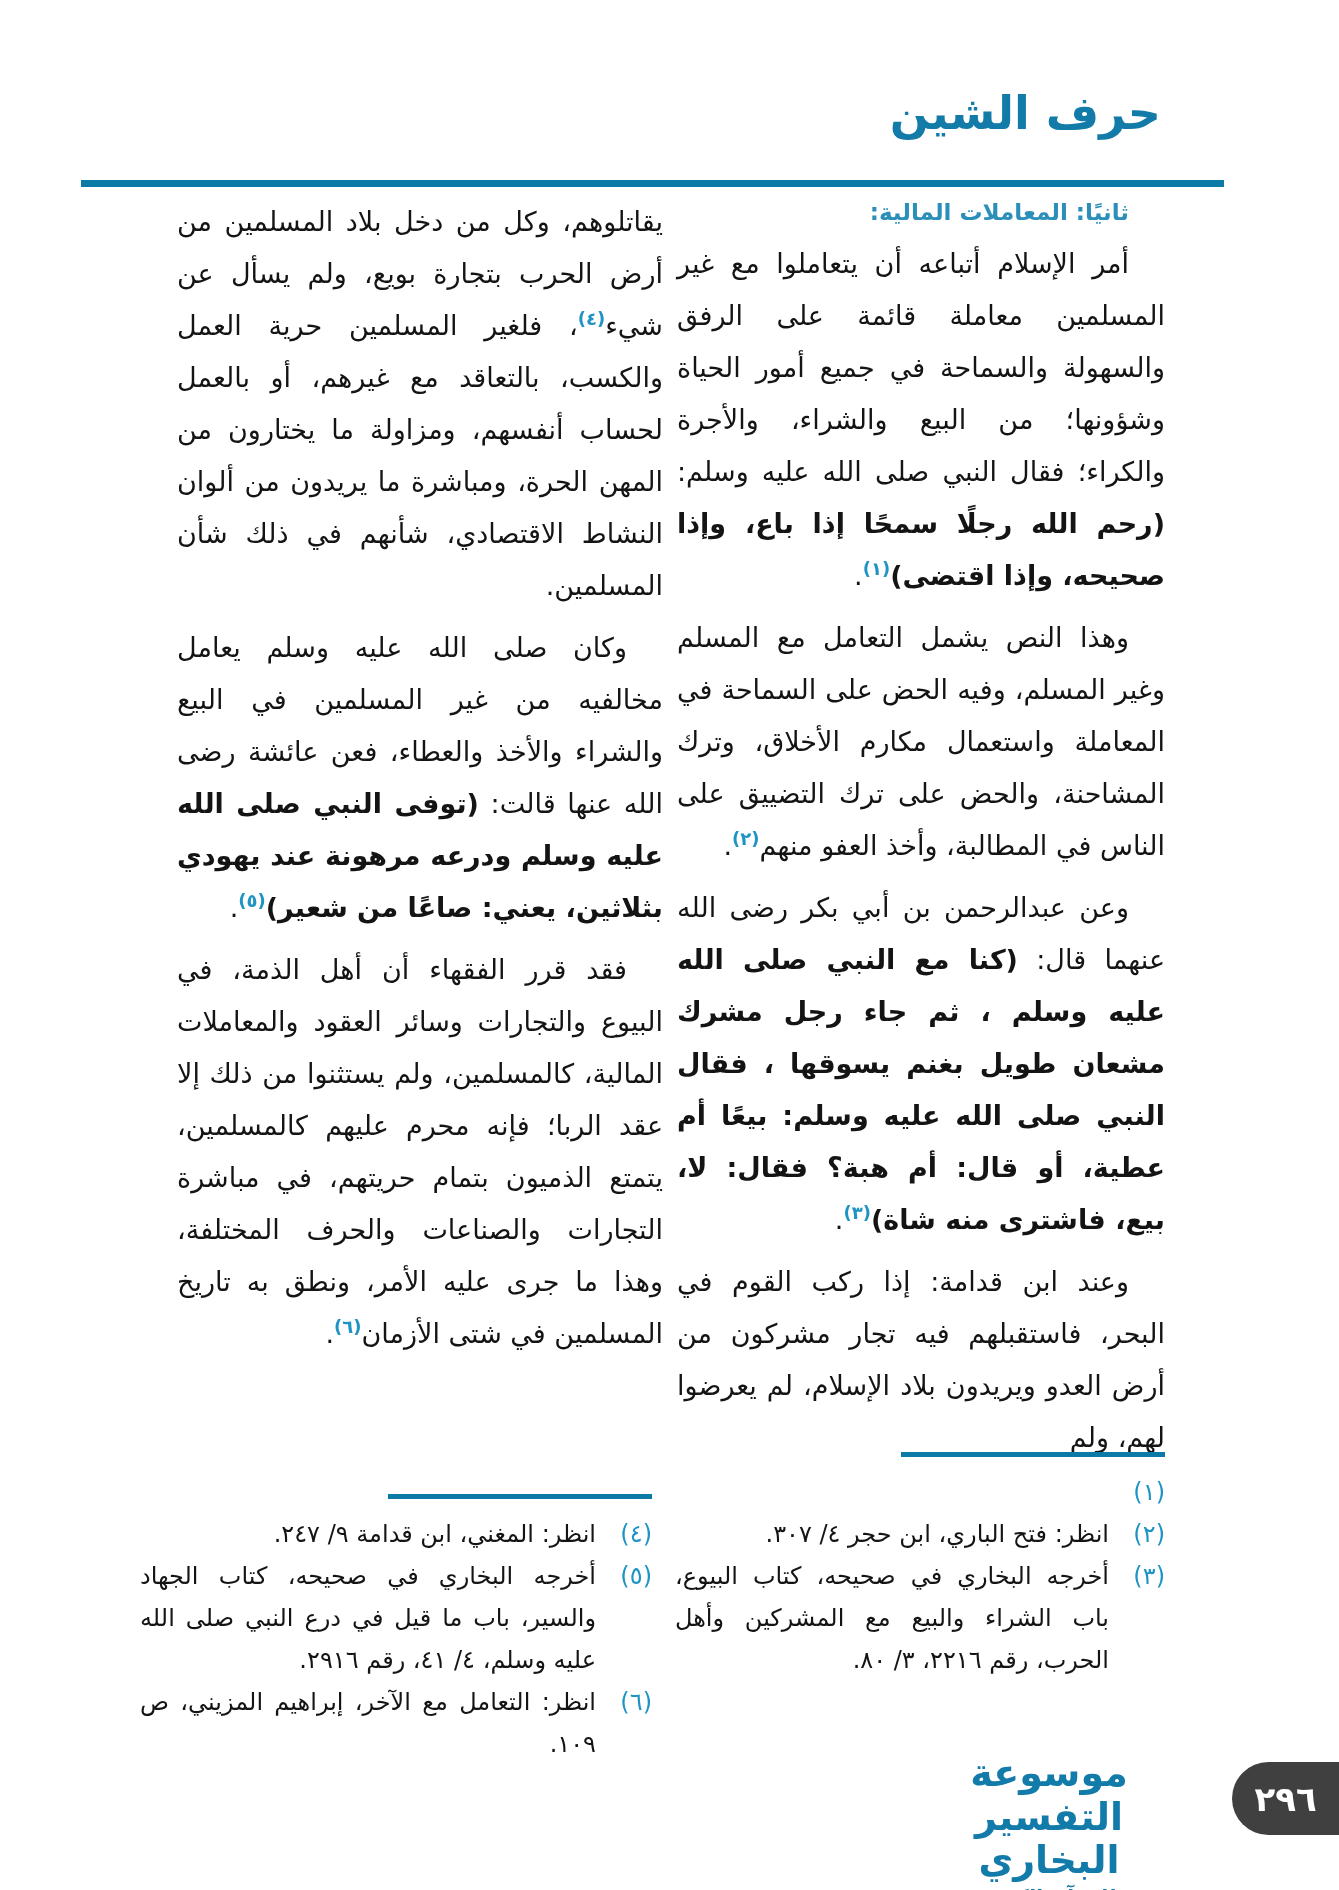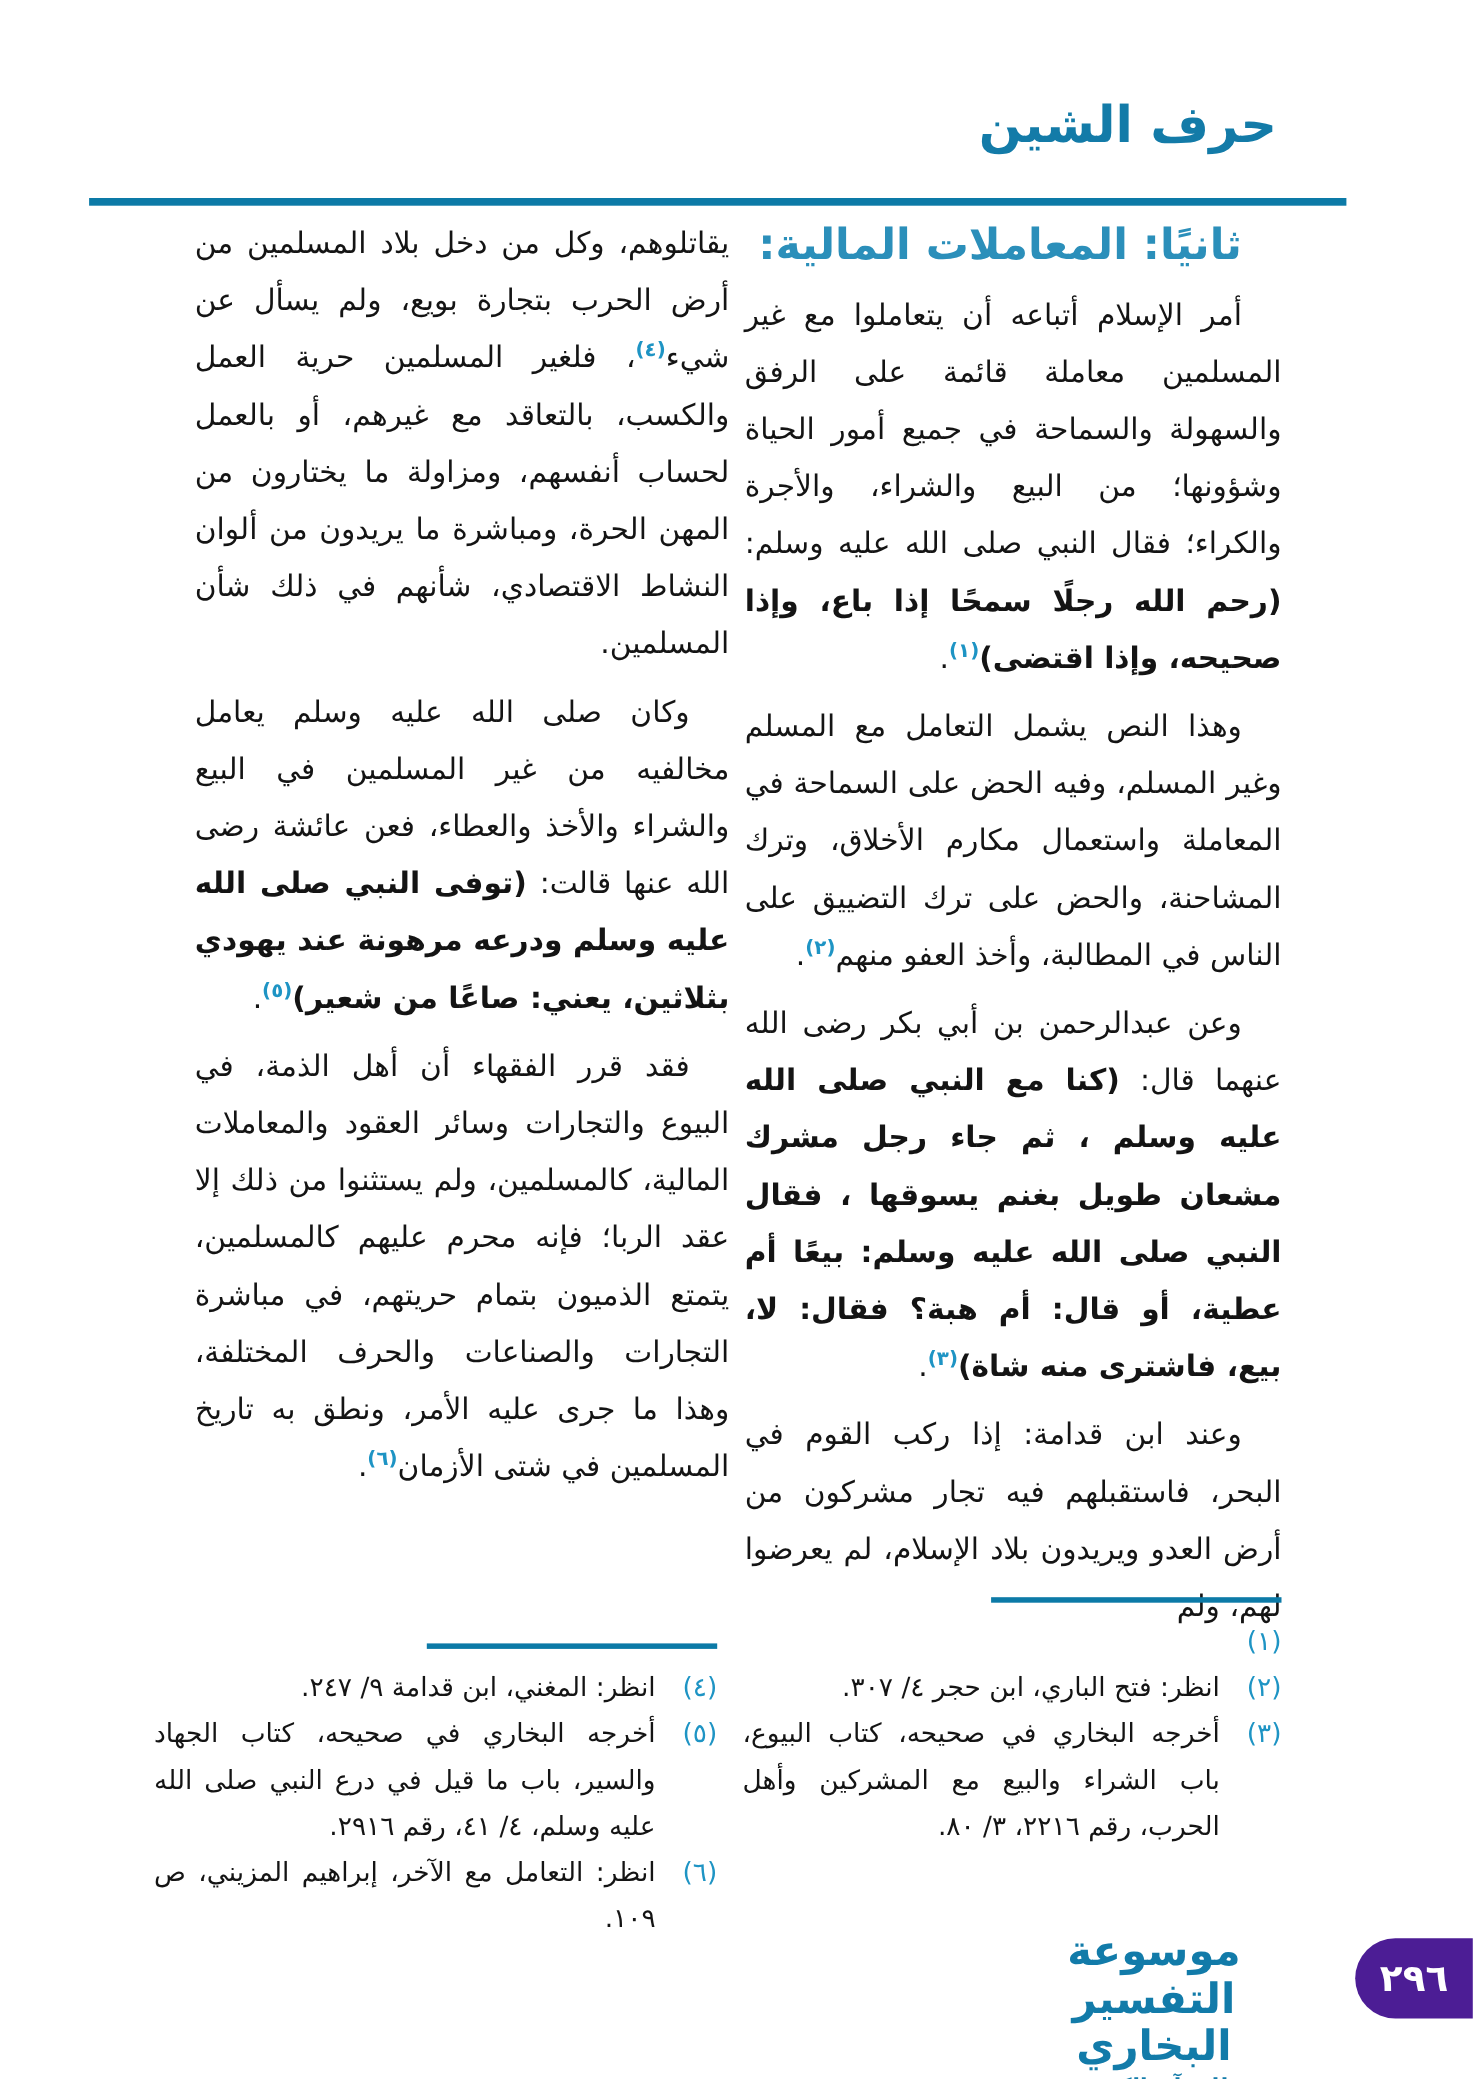--- a/index.html
+++ b/index.html
@@ -22,21 +22,21 @@
   
   .col {
     position:absolute; top:196px; font-size:27px; line-height:52px;
     text-align:justify;
   }
   .col-right { right:174px; width:488px; }
   .col-left  { left:140px;  width:486px;margin-left:37px; }
   .col p { margin:0 0 10px; text-indent:36px; }
   .col p.no-indent { text-indent:0; }
   .section-heading {
-    font-size:39px; font-weight:bold; color:#2b8fba;
+    font-size:23px; font-weight:bold; color:#2b8fba;
     margin:0 0 16px; text-indent:0; line-height:1.4;
   }
   .quote { font-weight:bold; }
   .ref {
     color:#1e94c4; font-size:18px; vertical-align:super; line-height:0;
     font-weight:bold; white-space:nowrap;
   }
   
   .footnotes {
     position:absolute; font-size:24px; line-height:42px; text-align:justify;
@@ -49,21 +49,21 @@
   .fn-text { flex:1 1 auto; }
   
   .logo {
     position:absolute; top:1752px; right:140px; width:300px;
     text-align:center; color:#127ba9;
   }
   .logo-main { font-size:38px; font-weight:bold; line-height:1.15; letter-spacing:-1px; }
   .logo-sub  { font-size:20px; font-weight:bold; margin-top:2px; }
   .page-badge {
     position:absolute; top:1762px; right:0; width:107px; height:73px;
-    background:#4c1d95; border-radius:40px 0 0 40px;
+    background:#404040; border-radius:40px 0 0 40px;
     color:#ffffff; font-size:34px; font-weight:bold;
     display:flex; align-items:center; justify-content:center;
   }
 </style>
 </head>
 <body>
 
 <div class="page">
 
   <div class="header-title">حرف الشين</div>

